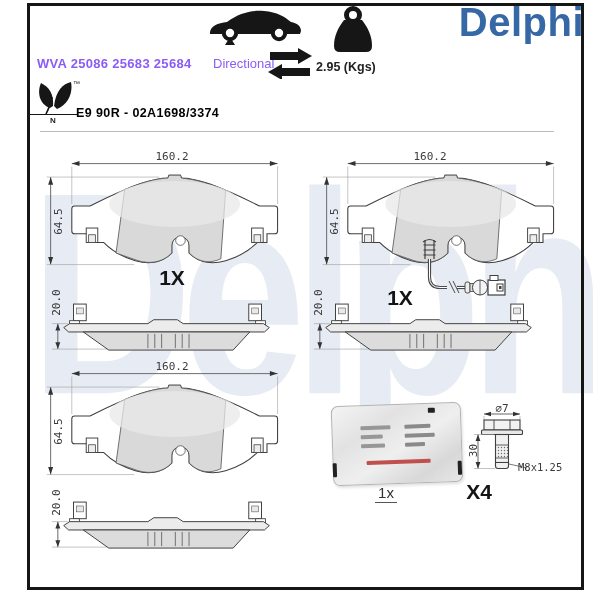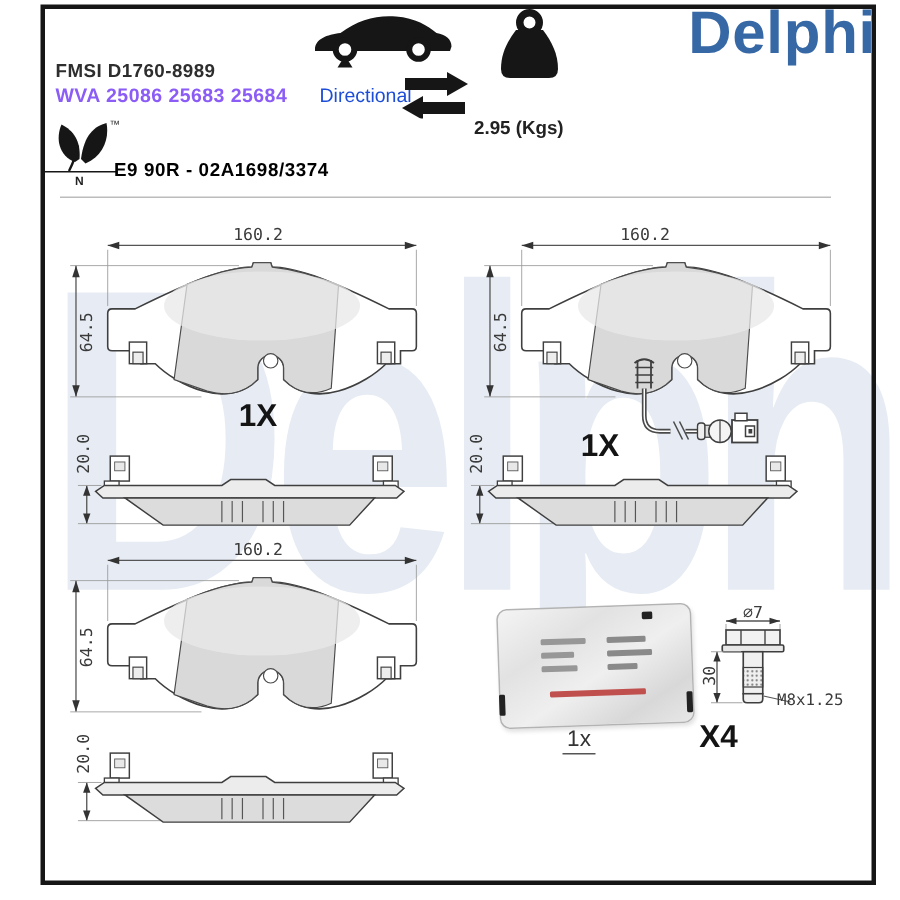--- a/index.html
+++ b/index.html
@@ -7,21 +7,21 @@
           font-family:"Liberation Sans",sans-serif;color:#1a1a1a;}
   .abs{position:absolute;}
   .watermark{left:30px;top:150px;width:640px;font-weight:bold;font-size:225px;line-height:1;
              letter-spacing:-12px;color:#e7ecf4;transform:scaleY(1.28);transform-origin:top left;
              z-index:0;white-space:nowrap;}
   .z{z-index:2;}
   .pn{font-size:21px;font-weight:bold;letter-spacing:0.5px;color:#222;}
   .sub{font-size:12.5px;font-weight:bold;color:#2e2e2e;letter-spacing:0.3px;}
   .sub2{font-size:13px;font-weight:bold;color:#8b5cf6;letter-spacing:0.3px;}
   .logo{font-size:40px;font-weight:bold;letter-spacing:0.5px;line-height:1;}
-  .dir{font-size:13px;color:#1d4ed8;}
+  .dir{font-size:13px;color:#8b5cf6;}
   .wt{font-size:12.5px;font-weight:bold;color:#222;}
   .e9{font-size:12.5px;font-weight:bold;color:#000000;letter-spacing:0.4px;}
   .tm{font-size:7px;color:#222;}
   .nmark{font-size:8px;font-weight:bold;color:#222;}
   .dimtext{font-family:"DejaVu Sans Mono",monospace;font-size:11px;color:#3b3b3b;
            text-align:center;white-space:nowrap;}
   .vrot{transform:rotate(-90deg);}
   .qty{font-weight:bold;font-size:21px;color:#141414;text-align:center;font-family:"Liberation Sans",sans-serif;}
   .qty-small{font-size:15px;color:#333;text-align:center;font-family:"Liberation Sans",sans-serif;}
   .qty-small span{border-bottom:1px solid #555;padding:0 3px 1px 3px;}
@@ -90,21 +90,20 @@
         <line x1="135" y1="34.5" x2="135" y2="49" stroke="#555" stroke-width="0.8"></line>
         <line x1="142" y1="34.5" x2="142" y2="49" stroke="#555" stroke-width="0.8"></line>
       </g>
     </defs>
   </svg>
 
   <div class="abs watermark">Delphi</div>
 
   <div class="abs page-border" style="left:27px;top:3px;width:557px;height:587px;"></div>
 
-  <div class="abs z sub" style="left:37px;top:40px;">FMSI D1760-8989</div>
   <div class="abs z sub2" style="left:37px;top:56px;">WVA 25086 25683 25684</div>
 
   <svg class="abs z" style="left:206px;top:6px;" width="97" height="40" viewBox="0 0 97 40">
     <path d="M4,27 C4,20 12,17 21,16 C33,7 45,4 58,5 C71,6 79,11 85,16 C91,17 95,20 95,25 L94,28 L4,28 Z" fill="#161616"></path>
     <circle cx="24" cy="27" r="6.2" fill="#ffffff" stroke="#161616" stroke-width="4"></circle>
     <circle cx="73" cy="27" r="6.2" fill="#ffffff" stroke="#161616" stroke-width="4"></circle>
     <polygon points="24,31 19,39 29,39" fill="#161616"></polygon>
   </svg>
 
   <div class="abs z dir" style="left:213px;top:56px;">Directional</div>
@@ -113,21 +112,21 @@
     <rect x="2" y="7" width="28" height="8" fill="#161616"></rect>
     <polygon points="30,3 44,11 30,19" fill="#161616"></polygon>
     <rect x="14" y="23" width="28" height="8" fill="#161616"></rect>
     <polygon points="14,19 0,27 14,35" fill="#161616"></polygon>
   </svg>
 
   <svg class="abs z" style="left:330px;top:6px;" width="46" height="52" viewBox="0 0 46 52">
     <circle cx="23" cy="9" r="6.5" fill="none" stroke="#161616" stroke-width="5"></circle>
     <path d="M14,14 L32,14 C38,22 42,30 42,40 Q42,46 36,46 L10,46 Q4,46 4,40 C4,30 8,22 14,14 Z" fill="#161616"></path>
   </svg>
-  <div class="abs z wt" style="left:316px;top:60px;margin-top:18px;">2.95 (Kgs)</div>
+  <div class="abs z wt" style="left:316px;top:60px;">2.95 (Kgs)</div>
 
   <div class="abs z logo" style="left:430px;top:2px;width:154px;text-align:right;color:#3768A6;">Delphi</div>
 
   <svg class="abs z" style="left:36px;top:79px;" width="36" height="36" viewBox="0 0 36 36">
     <path d="M14,29 C3,25 1,13 5,4 C13,8 18,15 17,27 Z" fill="#161616"></path>
     <path d="M18,27 C20,11 27,5 35,3 C37,13 33,25 21,30 Z" fill="#161616"></path>
     <path d="M10,35 C13,29 15,24 16,18" stroke="#161616" stroke-width="1.6" fill="none"></path>
   </svg>
   <div class="abs z tm" style="left:73px;top:80px;">™</div>
   <div class="abs z" style="left:30px;top:114px;width:48px;border-top:1.5px solid #161616;"></div>

